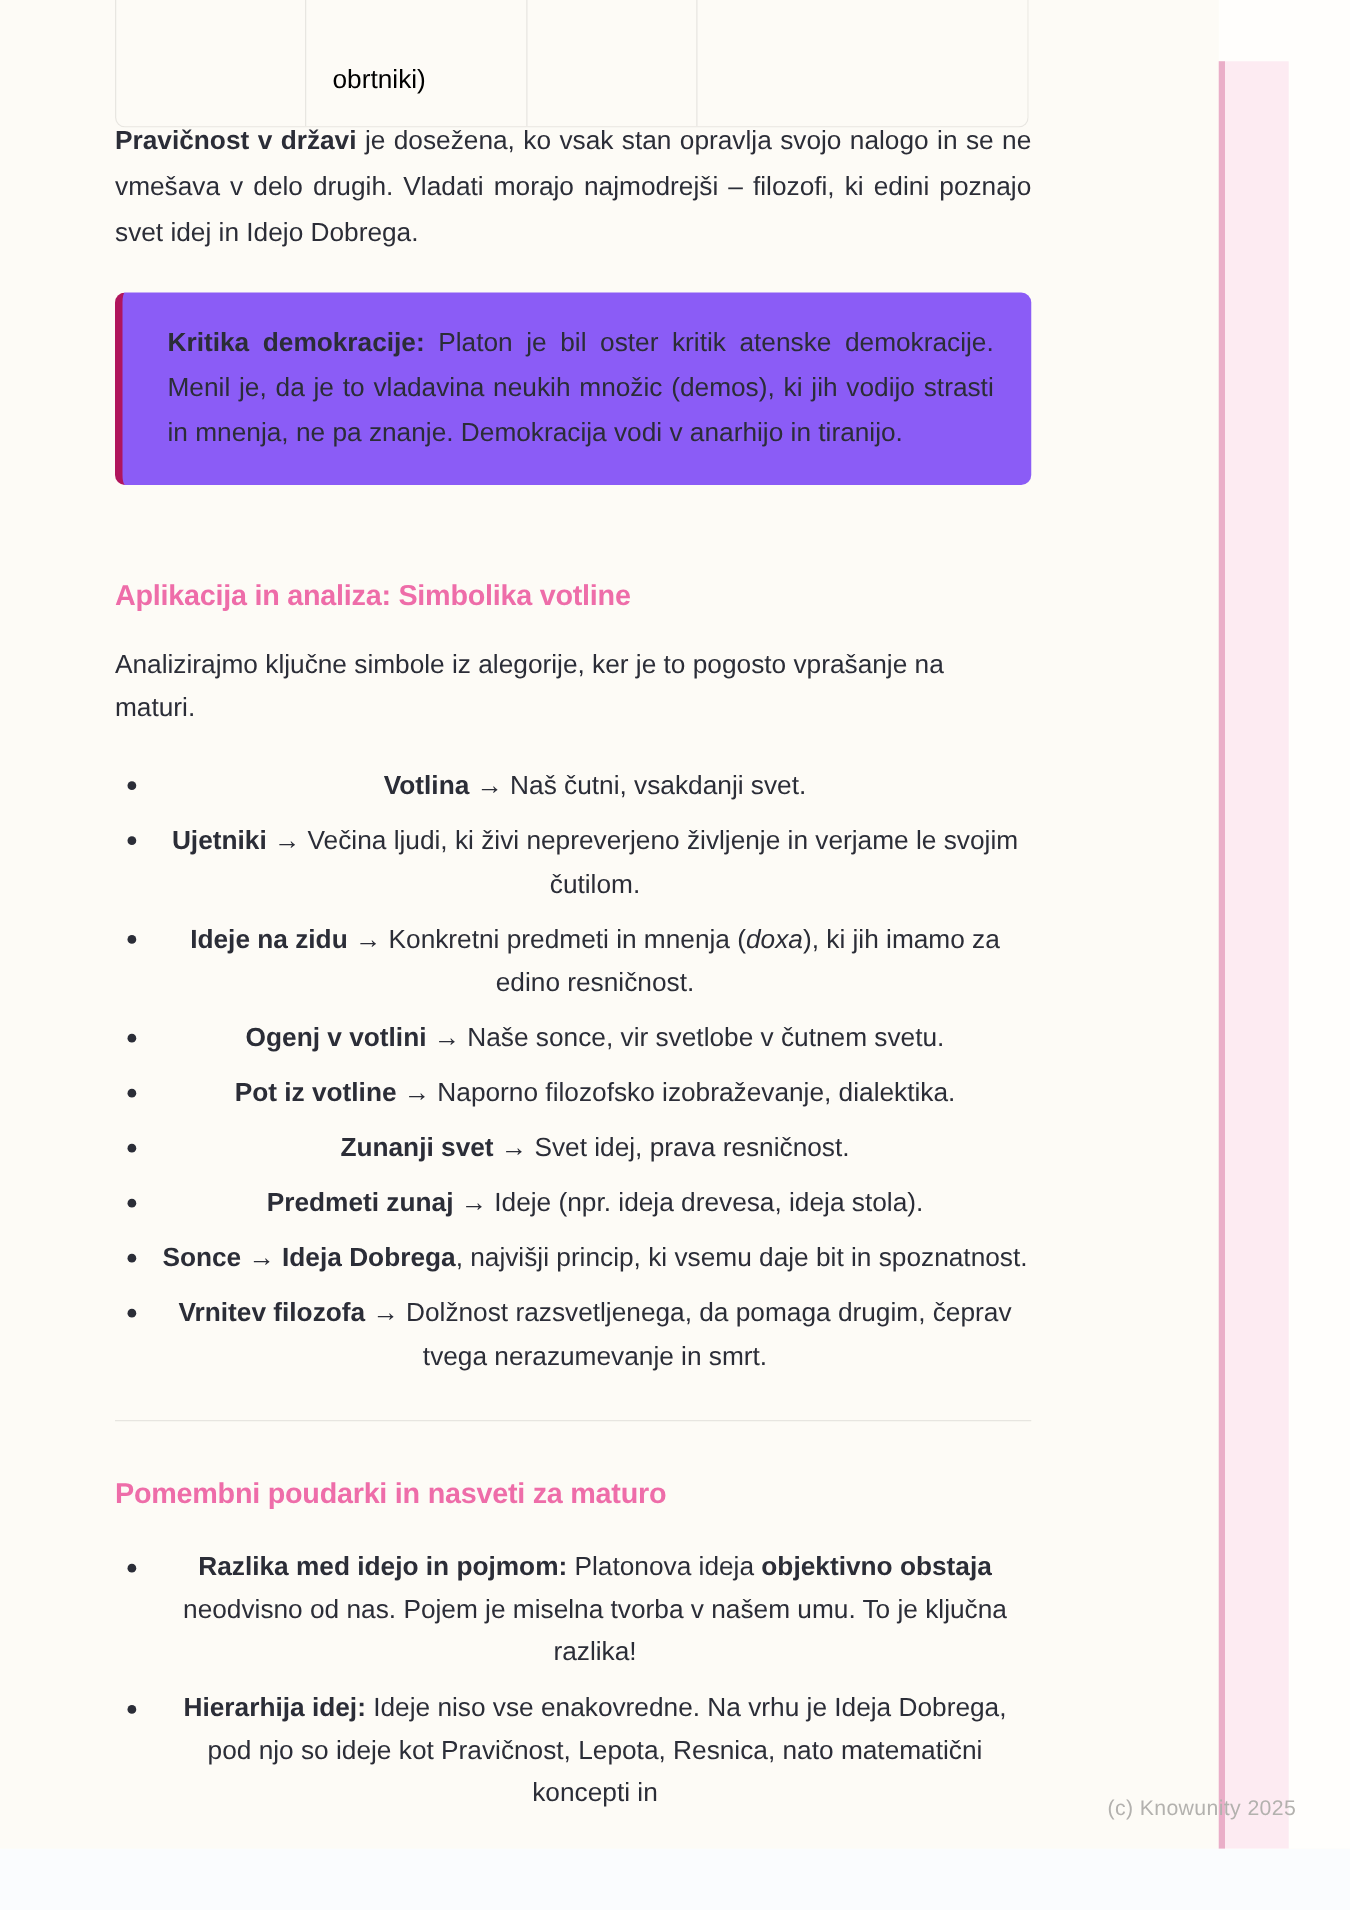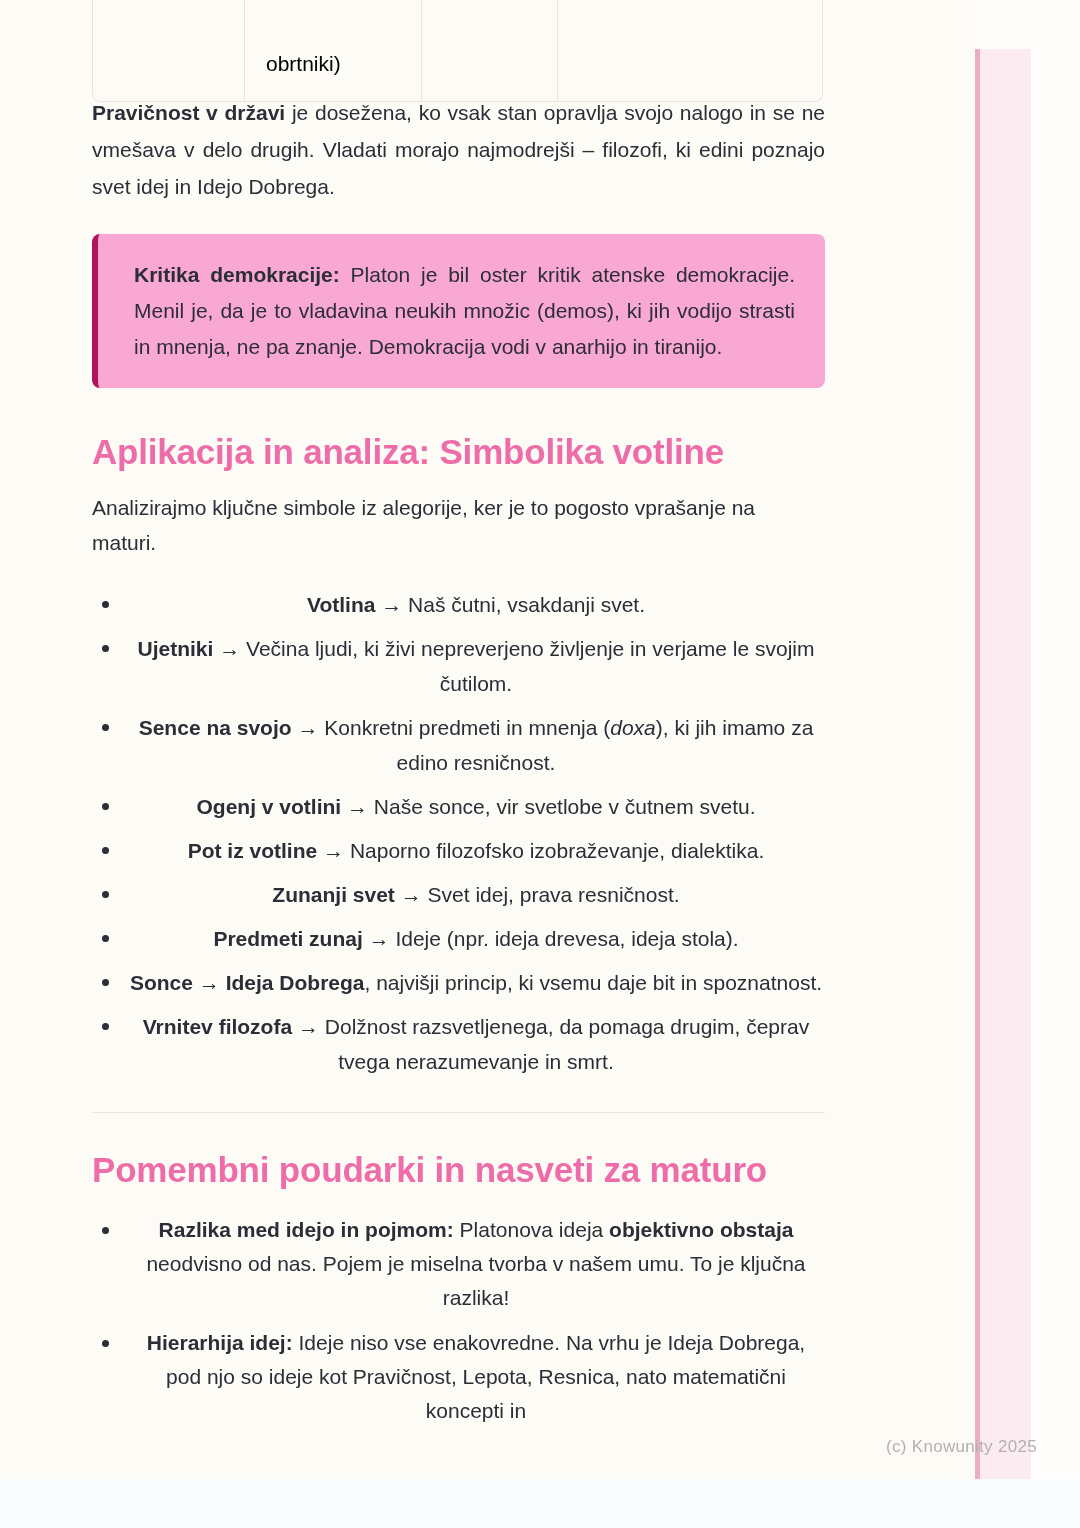--- a/index.html
+++ b/index.html
@@ -76,32 +76,32 @@
   }
   .intro {
     margin: 0;
     padding-top: 94px;
     font-size: 21px;
     line-height: 37px;
     text-align: justify;
   }
   .callout {
     margin-top: 29px;
-    background: #f9a8d4;
+    background: #8b5cf6;
     border-left: 6px solid #b0155c;
     border-radius: 8px;
     padding: 23px 30px 23px 36px;
     box-sizing: border-box;
     font-size: 21px;
     line-height: 36px;
     text-align: justify;
   }
   h2.section-title {
-    margin: 48px 0 0 0;
-    font-size: 35px;
+    margin: 72px 0 0 0;
+    font-size: 23px;
     line-height: 32px;
     font-weight: 700;
     color: #ee6da9;
     letter-spacing: -0.2px;
   }
   h2.second {
     margin-top: 41px;
   }
   .section-intro {
     margin: 22px 0 0 0;
@@ -174,21 +174,21 @@
 
     <div class="callout"><strong>Kritika demokracije:</strong><span> Platon je bil oster kritik atenske demokracije. Menil je, da je to vladavina neukih množic (demos), ki jih vodijo strasti in mnenja, ne pa znanje. Demokracija vodi v anarhijo in tiranijo.</span></div>
 
     <h2 class="section-title">Aplikacija in analiza: Simbolika votline</h2>
 
     <p class="section-intro">Analizirajmo ključne simbole iz alegorije, ker je to pogosto vprašanje na maturi.</p>
 
     <ul class="bullets symbols">
         <li><strong>Votlina</strong> → Naš čutni, vsakdanji svet.</li>
         <li><strong>Ujetniki</strong> → Večina ljudi, ki živi nepreverjeno življenje in verjame le svojim čutilom.</li>
-        <li><strong>Sence na svojo</strong> → Konkretni predmeti in mnenja (<em>doxa</em>), ki jih imamo za edino resničnost.</li>
+        <li><strong>Ideje na zidu</strong> → Konkretni predmeti in mnenja (<em>doxa</em>), ki jih imamo za edino resničnost.</li>
         <li><strong>Ogenj v votlini</strong> → Naše sonce, vir svetlobe v čutnem svetu.</li>
         <li><strong>Pot iz votline</strong> → Naporno filozofsko izobraževanje, dialektika.</li>
         <li><strong>Zunanji svet</strong> → Svet idej, prava resničnost.</li>
         <li><strong>Predmeti zunaj</strong> → Ideje (npr. ideja drevesa, ideja stola).</li>
         <li><strong>Sonce</strong> → <strong>Ideja Dobrega</strong>, najvišji princip, ki vsemu daje bit in spoznatnost.</li>
         <li><strong>Vrnitev filozofa</strong> → Dolžnost razsvetljenega, da pomaga drugim, čeprav tvega nerazumevanje in smrt.</li>
       </ul>
 
     <hr class="divider">
 

